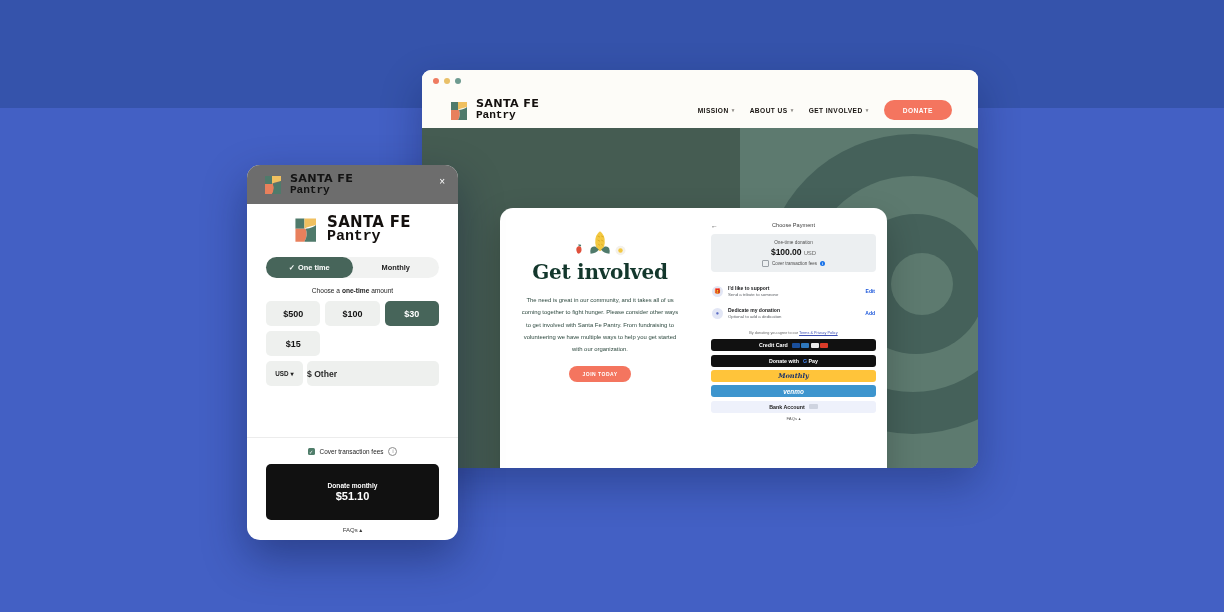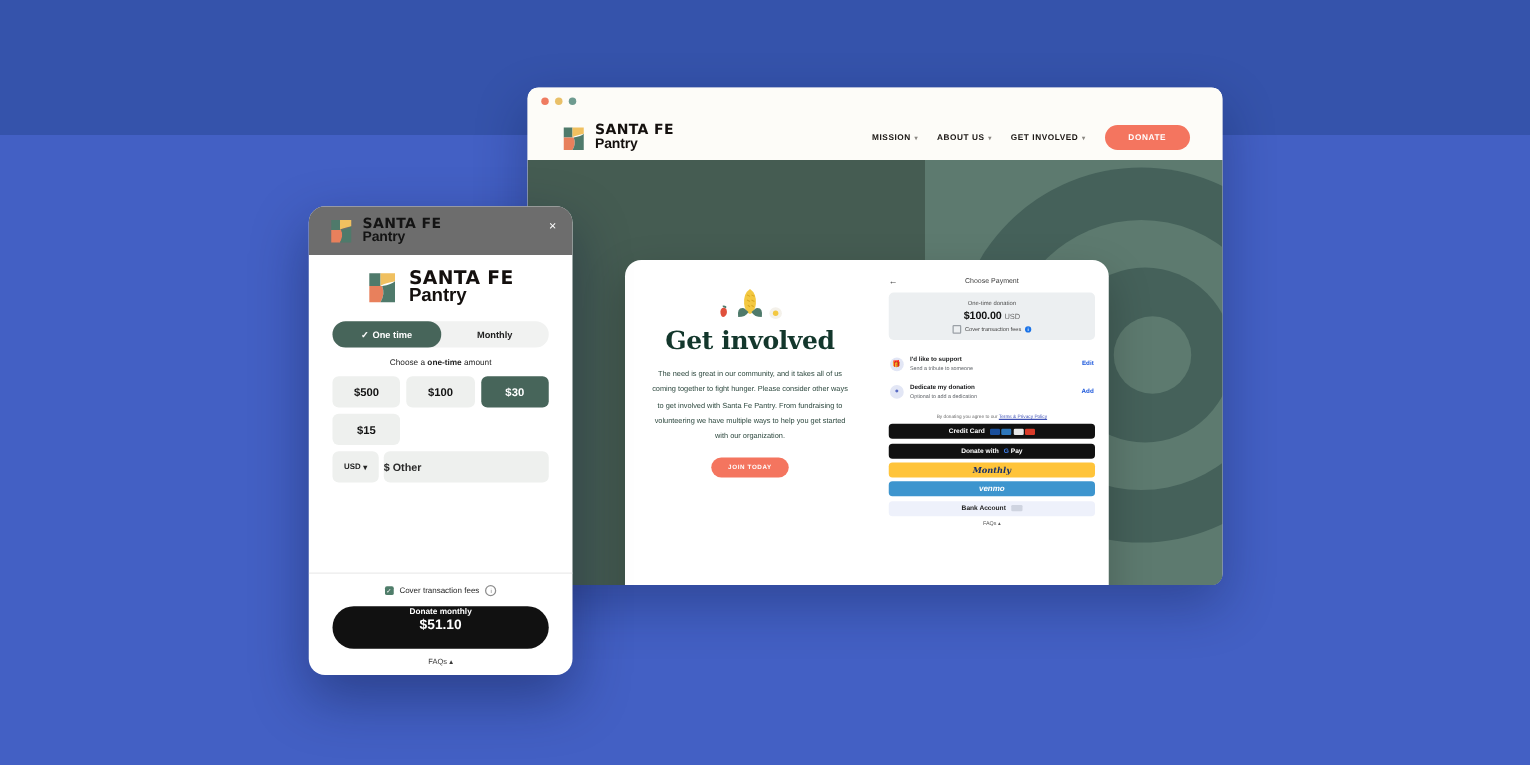--- a/index.html
+++ b/index.html
@@ -24,21 +24,21 @@
   .dot.g{background:#6e9b90;}
 
   .navbar{height:36px;background:#fdfcf8;display:flex;align-items:center;
           padding:0 26px 0 28px;justify-content:space-between;}
   .brand{display:flex;align-items:center;gap:6px;}
   .brand-mark{width:20px;height:21px;position:relative;flex:none;}
   .brand-txt{line-height:.97;}
   .brand-txt .l1{font-size:11.2px;font-weight:bold;letter-spacing:.3px;color:#14100e;
        font-family:"DejaVu Sans",sans-serif;}
   .brand-txt .l2{font-size:11.2px;font-weight:bold;color:#14100e;
-       font-family:Liberation Sans, sans-serif;letter-spacing:-.1px;}
+       font-family:Liberation Mono, monospace;letter-spacing:-.1px;}
   .navlinks{display:flex;align-items:center;gap:15px;}
   .navlink{font-size:6.6px;font-weight:bold;letter-spacing:.45px;color:#16120f;
            display:flex;align-items:center;gap:3px;cursor:pointer;}
   .caret{font-size:5px;color:#8a8782;}
   .donate-btn{background:#f4755f;color:#fff;font-size:6.6px;font-weight:bold;letter-spacing:.5px;
      border-radius:11px;padding:6.5px 19px;border:none;cursor:pointer;}
 
   
   .hero{position:relative;height:340px;background:#455c52;overflow:hidden;}
   .hero-right{position:absolute;right:0;top:0;width:238px;height:340px;background:#5d7a6f;overflow:hidden;}
@@ -127,22 +127,22 @@
   .other{flex:1;height:25px;background:#eef0ee;border-radius:5px;display:flex;align-items:center;
          font-size:8.6px;font-weight:bold;color:#2a2a2a;cursor:text;box-sizing:border-box;}
 
   .modal-foot{position:absolute;left:0;bottom:0;width:211px;border-top:1px solid #ececec;
               padding:9px 19px 7px;box-sizing:border-box;}
   .fee-row{display:flex;align-items:center;justify-content:center;gap:5px;font-size:6.4px;color:#1f1f1f;margin-bottom:8px;}
   .cbox-on{width:7px;height:7px;border-radius:1.5px;background:#4f7d6a;color:#fff;font-size:5px;
            display:flex;align-items:center;justify-content:center;}
   .i-grey{width:7px;height:7px;border-radius:50%;border:.8px solid #8d8d8d;color:#6f6f6f;font-size:4.6px;
           display:flex;align-items:center;justify-content:center;}
-  .donate-main{background:#111;color:#fff;border-radius:17px;height:34px;display:flex;flex-direction:column;
-     align-items:center;cursor:pointer;border:none;width:100%;}
+  .donate-main{background:#111;color:#fff;border-radius:5px;height:56px;display:flex;flex-direction:column;
+     align-items:center;justify-content:center;cursor:pointer;border:none;width:100%;}
   .donate-main .t{font-size:6.6px;font-weight:bold;}
   .donate-main .v{font-size:11px;font-weight:bold;margin-top:1px;}
   .m-faq{text-align:center;font-size:6px;color:#3a3a3a;margin-top:6px;cursor:pointer;}
 </style>
 </head>
 <body>
 
 <div class="bg-top"></div>
 <div class="bg-bottom"></div>
 

